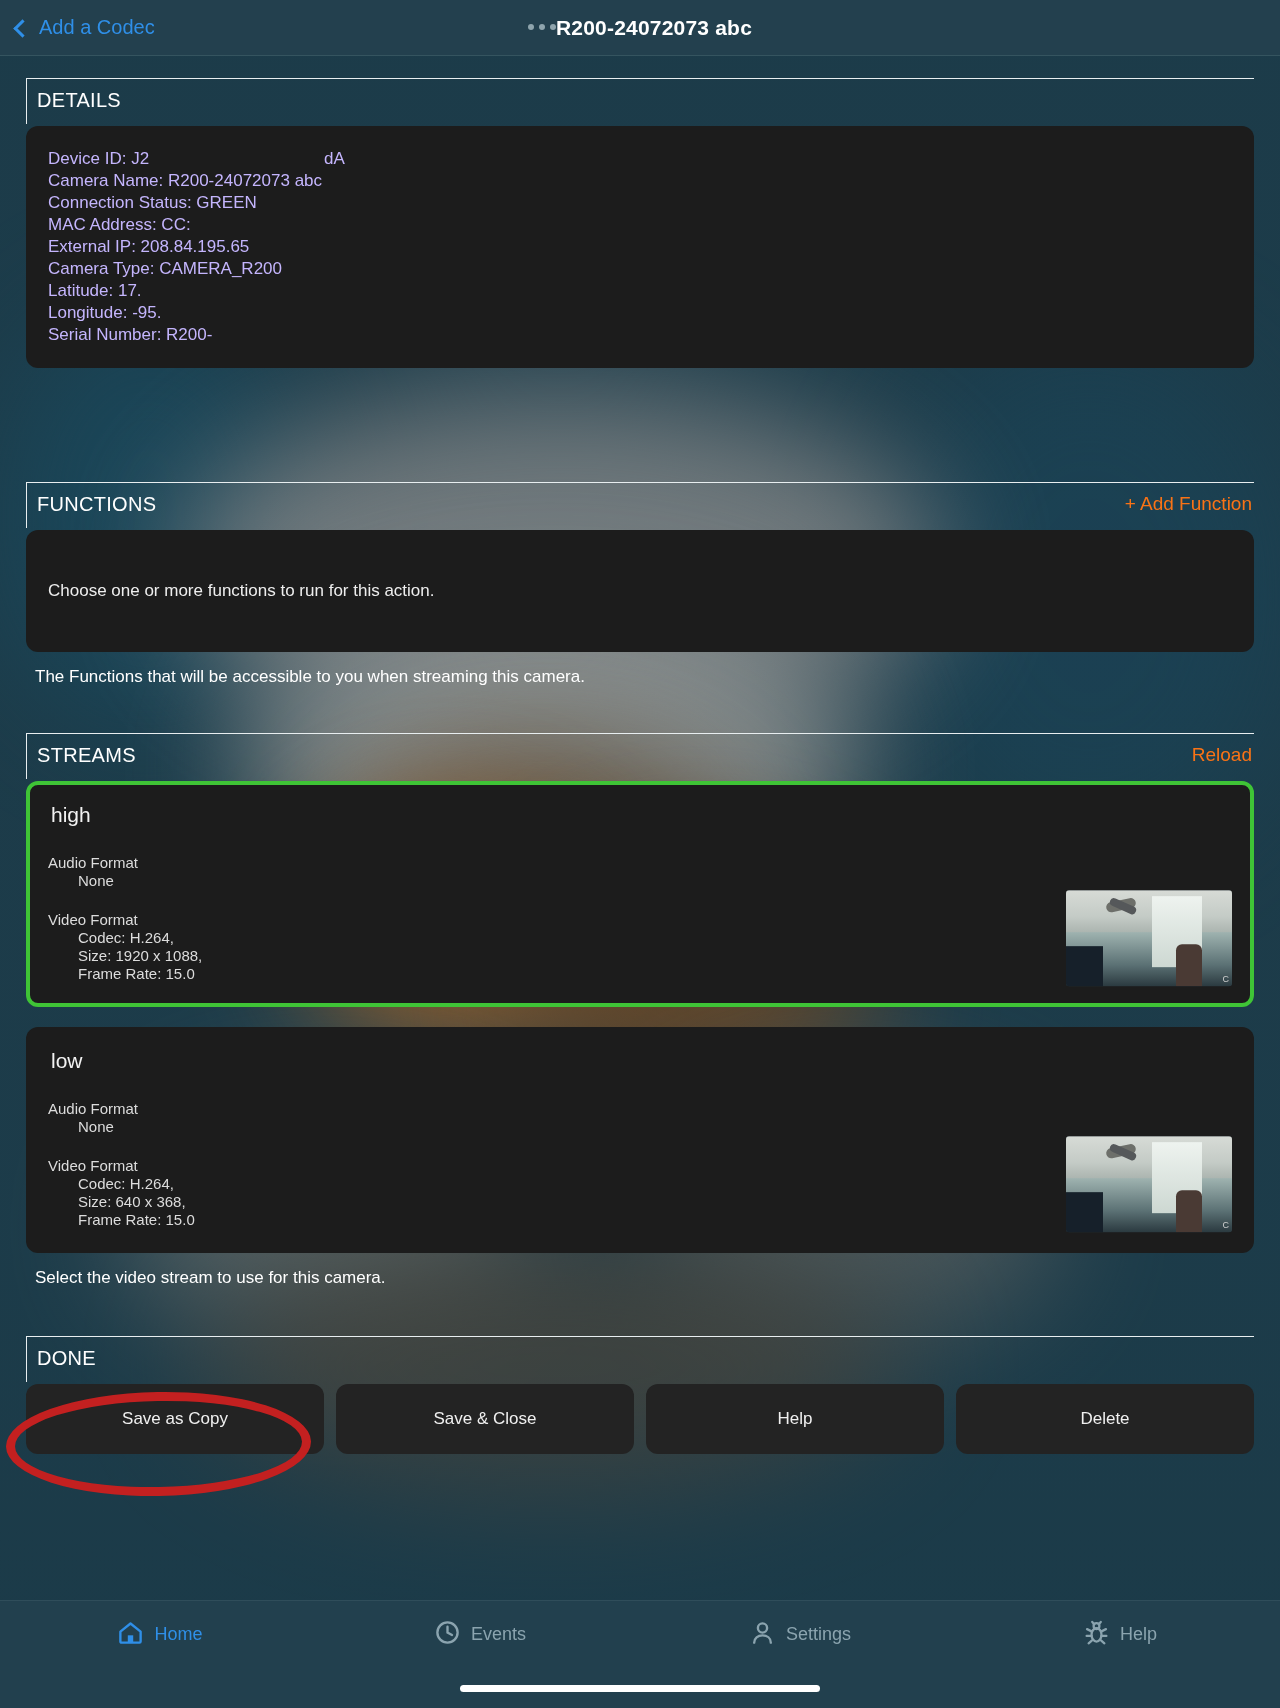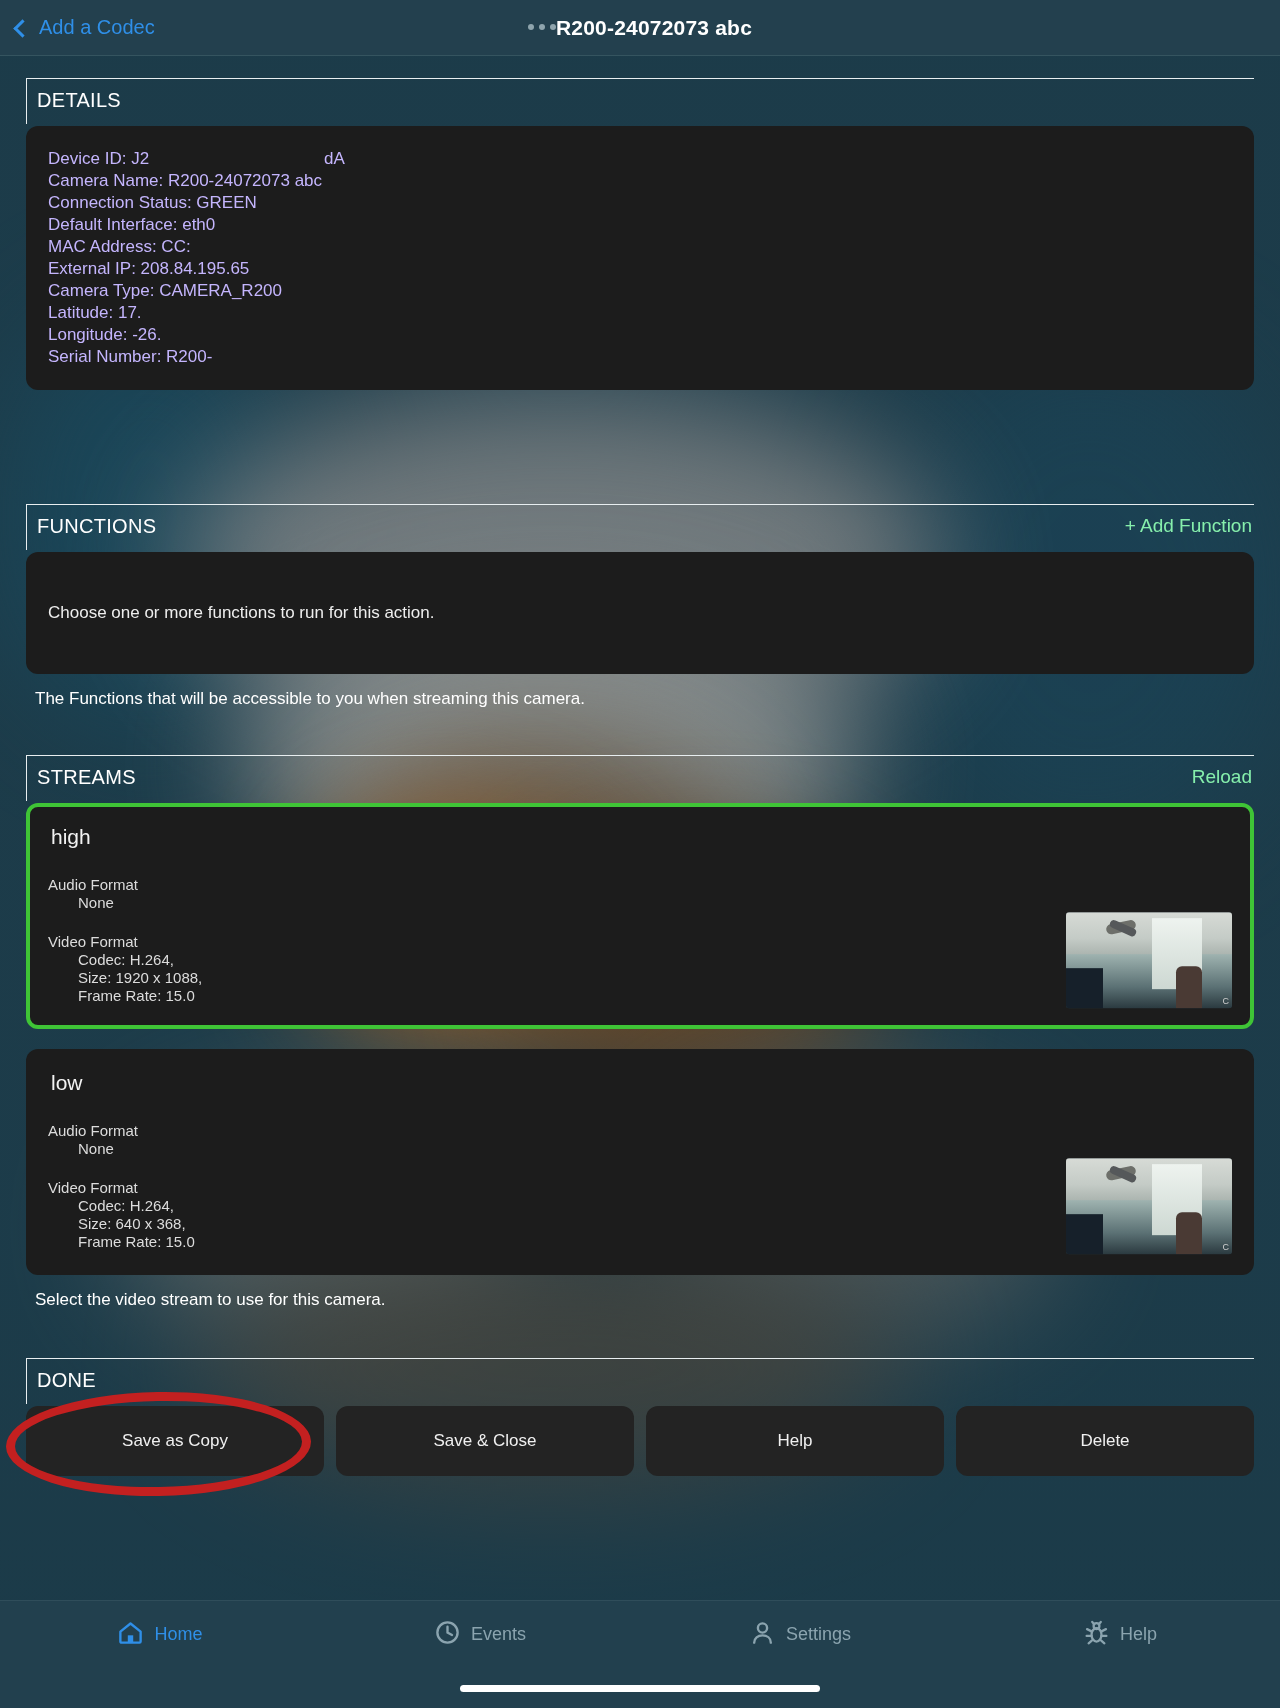--- a/index.html
+++ b/index.html
@@ -81,21 +81,21 @@
     margin-top: 22px;
     border-top: 1px solid #e8eef0;
     border-left: 1px solid #e8eef0;
     padding: 10px 0 12px 10px;
     display: flex; align-items: flex-start; justify-content: space-between;
   }
   .section-header .stitle {
     color: #ffffff; font-size: 20px; letter-spacing: .3px;
   }
   .section-header .saction {
-    color: #86efac; font-size: 19px; padding-right: 2px; cursor: pointer;
+    color: #f97316; font-size: 19px; padding-right: 2px; cursor: pointer;
   }
 
   .panel {
     background: #1c1c1c;
     border-radius: 12px;
     margin-top: 2px;
   }
 
   .details-panel { padding: 22px 22px 22px 22px; }
   .details-row {
@@ -244,26 +244,25 @@
     <div class="section-header">
       <span class="stitle">DETAILS</span>
     </div>
     <div class="panel details-panel">
       <div class="details-row">
         <span>Device ID: J2</span>
         <span class="dev-id-extra">dA</span>
       </div>
       <div class="details-row"><span>Camera Name: R200-24072073 abc</span></div>
       <div class="details-row"><span>Connection Status: GREEN</span></div>
-      <div class="details-row"><span>Default Interface: eth0</span></div>
       <div class="details-row"><span>MAC Address: CC:</span></div>
       <div class="details-row"><span>External IP: 208.84.195.65</span></div>
       <div class="details-row"><span>Camera Type: CAMERA_R200</span></div>
       <div class="details-row"><span>Latitude: 17.</span></div>
-      <div class="details-row"><span>Longitude: -26.</span></div>
+      <div class="details-row"><span>Longitude: -95.</span></div>
       <div class="details-row"><span>Serial Number: R200-</span></div>
     </div>
 
     <div class="section-header" style="margin-top:114px;">
       <span class="stitle">FUNCTIONS</span>
       <span class="saction">+ Add Function</span>
     </div>
     <div class="panel functions-panel">
       <span class="functions-text">Choose one or more functions to run for this action.</span>
     </div>

